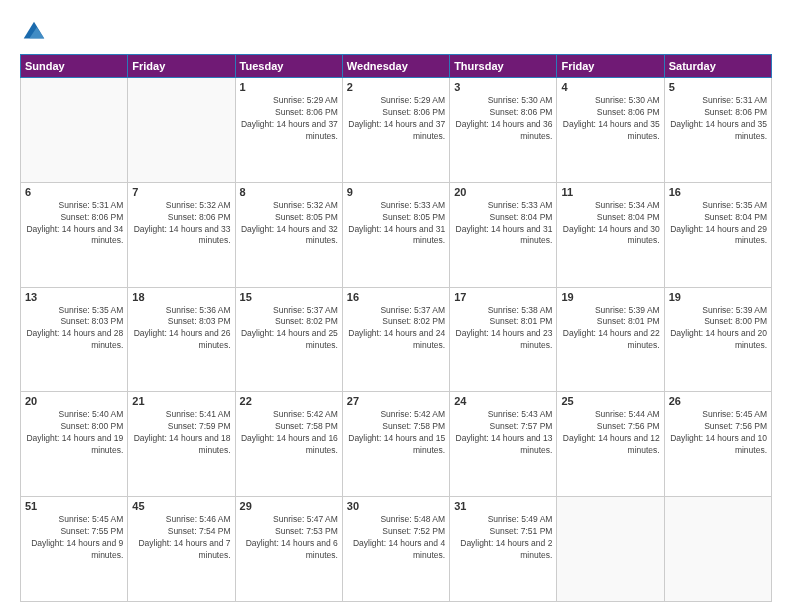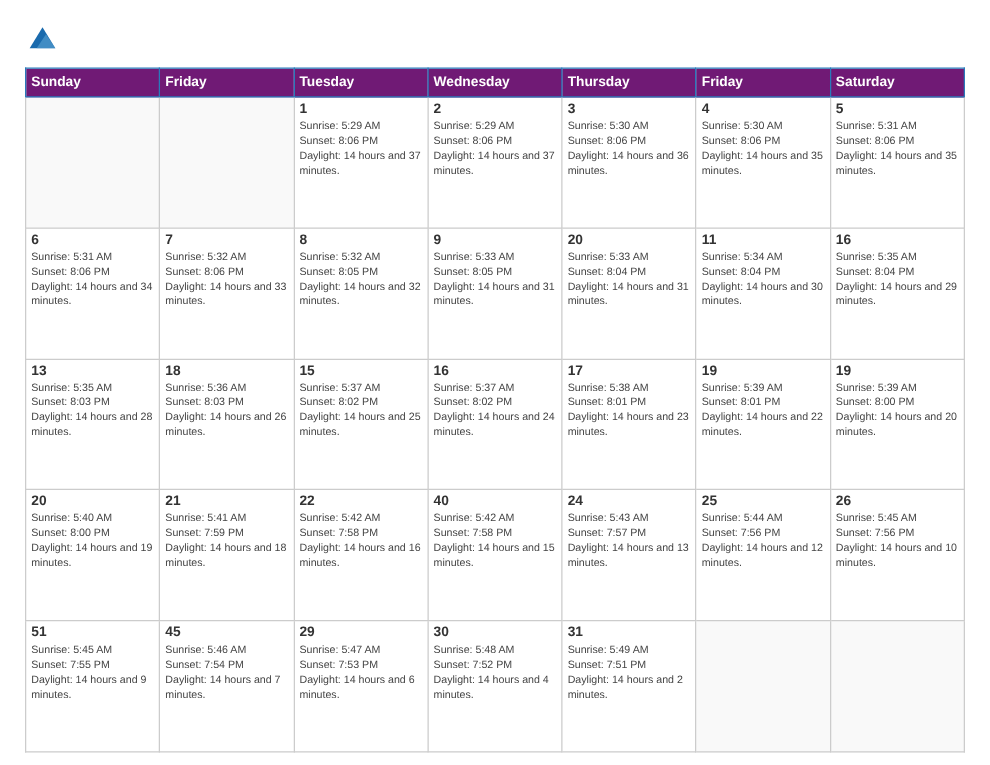--- a/index.html
+++ b/index.html
@@ -80,20 +80,21 @@
     .day-num {
       font-size: 11px;
       font-weight: bold;
       display: block;
       margin-bottom: 2px;
     }
     .day-info {
       font-size: 8.5px;
       line-height: 1.4;
       color: #444;
+      text-align: right;
     }
     .empty-cell {
       background: #f9f9f9;
     }
   </style>
 </head>
 <body>
 
 <div class="page">
   <div class="header">
@@ -217,21 +218,21 @@
           </td>
           <td>
             <span class="day-num">21</span>
             <div class="day-info">Sunrise: 5:41 AM<br>Sunset: 7:59 PM<br>Daylight: 14 hours and 18 minutes.</div>
           </td>
           <td>
             <span class="day-num">22</span>
             <div class="day-info">Sunrise: 5:42 AM<br>Sunset: 7:58 PM<br>Daylight: 14 hours and 16 minutes.</div>
           </td>
           <td>
-            <span class="day-num">40</span>
+            <span class="day-num">27</span>
             <div class="day-info">Sunrise: 5:42 AM<br>Sunset: 7:58 PM<br>Daylight: 14 hours and 15 minutes.</div>
           </td>
           <td>
             <span class="day-num">24</span>
             <div class="day-info">Sunrise: 5:43 AM<br>Sunset: 7:57 PM<br>Daylight: 14 hours and 13 minutes.</div>
           </td>
           <td>
             <span class="day-num">25</span>
             <div class="day-info">Sunrise: 5:44 AM<br>Sunset: 7:56 PM<br>Daylight: 14 hours and 12 minutes.</div>
           </td>

